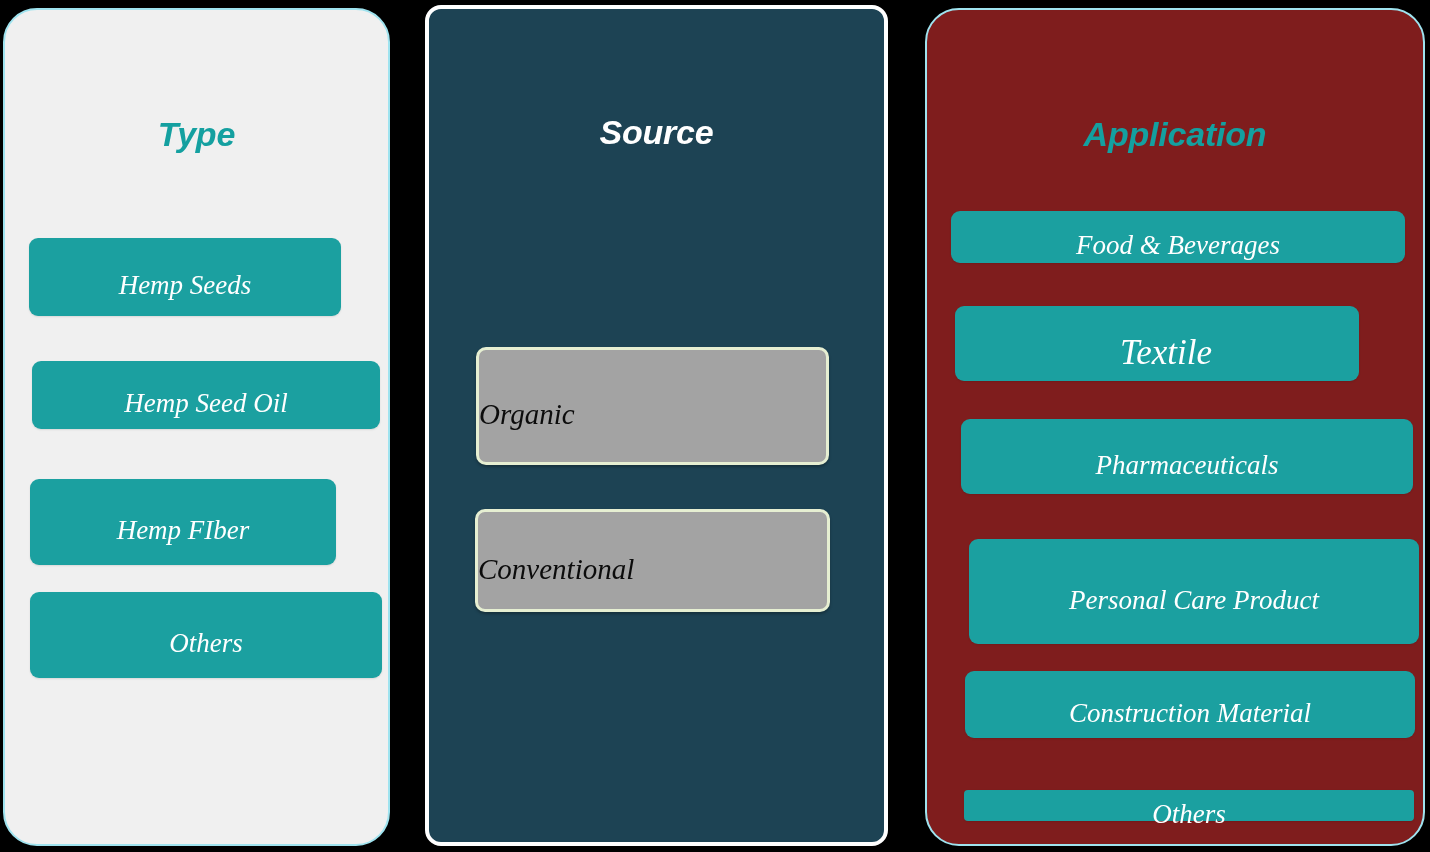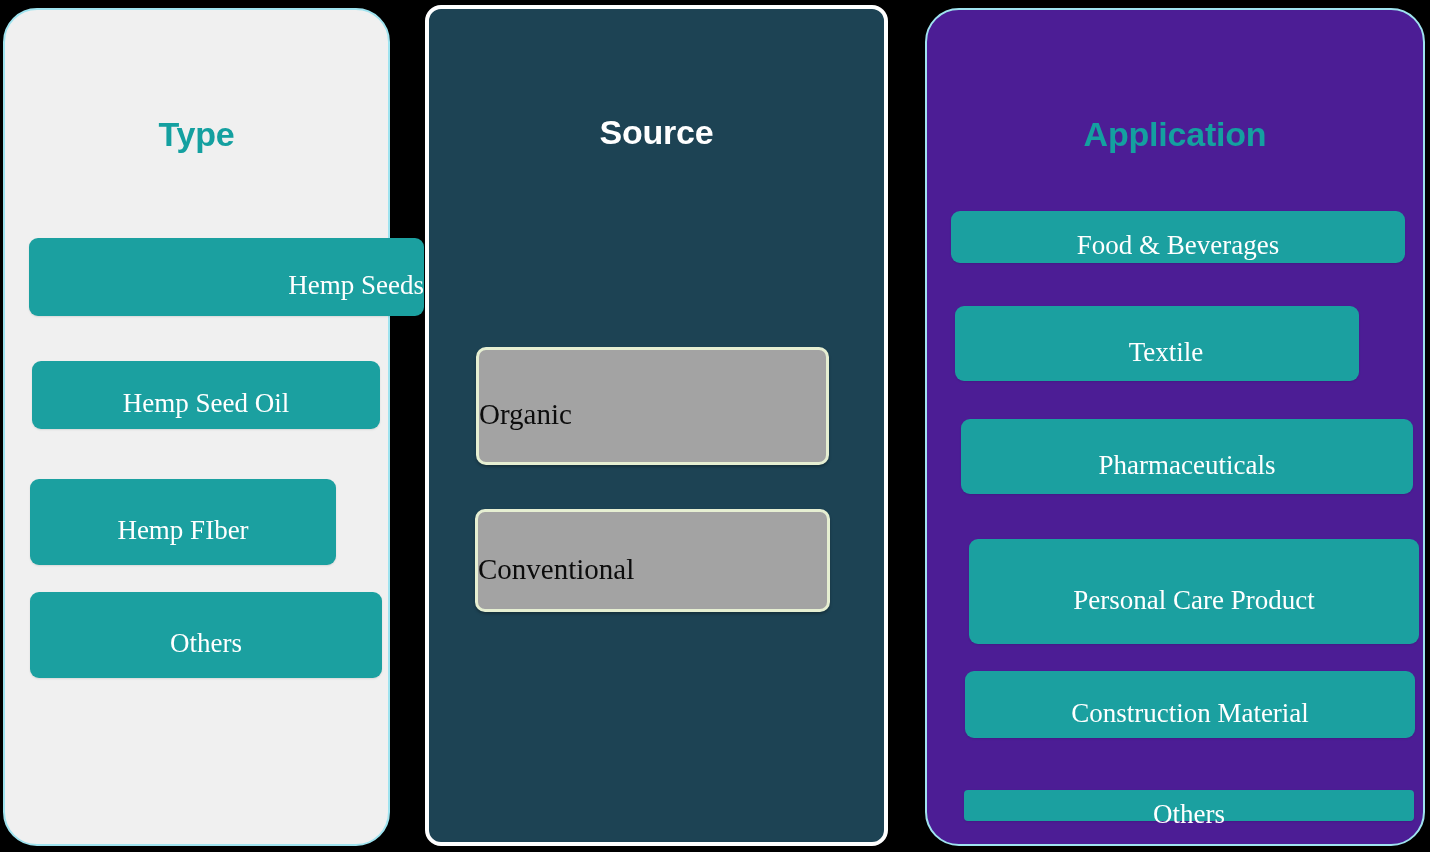--- a/index.html
+++ b/index.html
@@ -10,20 +10,21 @@
     background: #000000;
     overflow: hidden;
   }
 
   #canvas {
     position: relative;
     width: 1430px;
     height: 852px;
     background: #000000;
     font-family: "Liberation Sans", sans-serif;
+    font-style: italic;
   }
 
   
   .card {
     position: absolute;
     border-radius: 34px;
     overflow: visible;
   }
 
   .card-type {
@@ -43,21 +44,21 @@
     background: #1d4354;
     border: 4px solid #ffffff;
     border-radius: 16px;
   }
 
   .card-application {
     left: 925px;
     top: 8px;
     width: 500px;
     height: 838px;
-    background: #4c1d95;
+    background: #7f1d1d;
     border: 2px solid #9fe3ef;
   }
 
   
   .card-title {
     position: absolute;
     width: 100%;
     text-align: center;
     font-weight: bold;
     font-size: 34px;
@@ -76,21 +77,21 @@
     align-items: center;
     justify-content: center;
     color: #ffffff;
     font-family: "Liberation Serif", serif;
     font-size: 27px;
     line-height: 1;
     box-shadow: 0 1px 2px rgba(0,0,0,0.10);
   }
 
   
-  .t1 { left: 24px;  top: 228px; width: 395px; height: 78px; justify-content: flex-end; }
+  .t1 { left: 24px;  top: 228px; width: 312px; height: 78px; }
   .t2 { left: 27px;  top: 351px; width: 348px; height: 68px; }
   .t3 { left: 25px;  top: 469px; width: 306px; height: 86px; }
   .t4 { left: 25px;  top: 582px; width: 352px; height: 86px; }
 
   
   .src-box {
     position: absolute;
     background: #a3a3a3;
     border: 3px solid #e6efd2;
     border-radius: 10px;
@@ -101,21 +102,21 @@
     font-family: "Liberation Serif", serif;
     font-size: 29px;
     line-height: 1;
     box-shadow: 0 2px 3px rgba(0,0,0,0.28);
   }
   .s1 { left: 47px;  top: 338px; width: 353px; height: 118px; }
   .s2 { left: 46px;  top: 500px; width: 355px; height: 103px; }
 
   
   .a1 { left: 24px;  top: 201px; width: 454px; height: 52px;  font-size: 27px; }
-  .a2 { left: 28px;  top: 296px; width: 404px; height: 75px;  font-size: 27px; padding-left: 18px; }
+  .a2 { left: 28px;  top: 296px; width: 404px; height: 75px;  font-size: 35px; padding-left: 18px; }
   .a3 { left: 34px;  top: 409px; width: 452px; height: 75px;  font-size: 27px; }
   .a4 { left: 42px;  top: 529px; width: 450px; height: 105px; font-size: 27px; }
   .a5 { left: 38px;  top: 661px; width: 450px; height: 67px;  font-size: 27px; }
   .a6 { left: 37px;  top: 780px; width: 450px; height: 31px;  font-size: 27px; border-radius: 4px; }
 
   .bar-label { pointer-events: none; margin-top: 17px; }
 </style>
 </head>
 <body>
 

